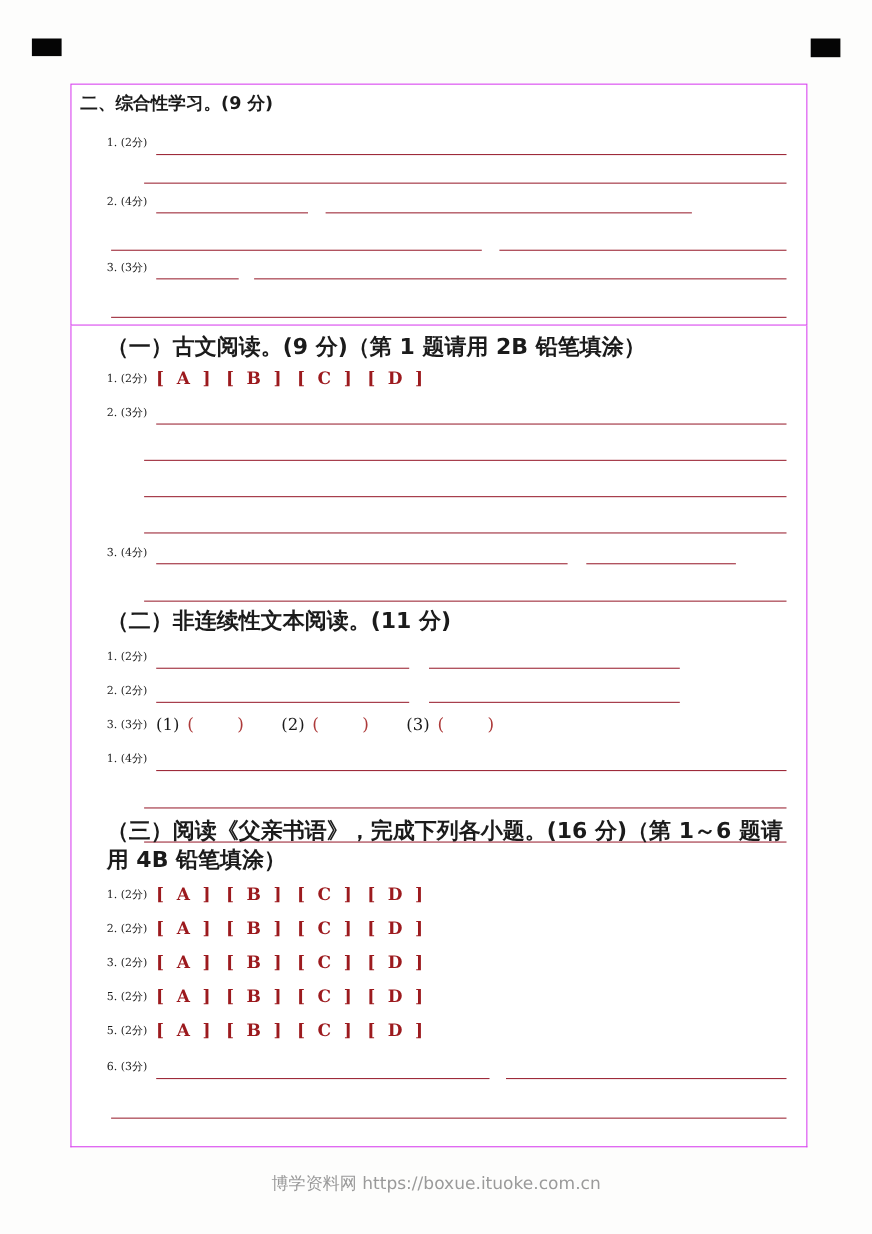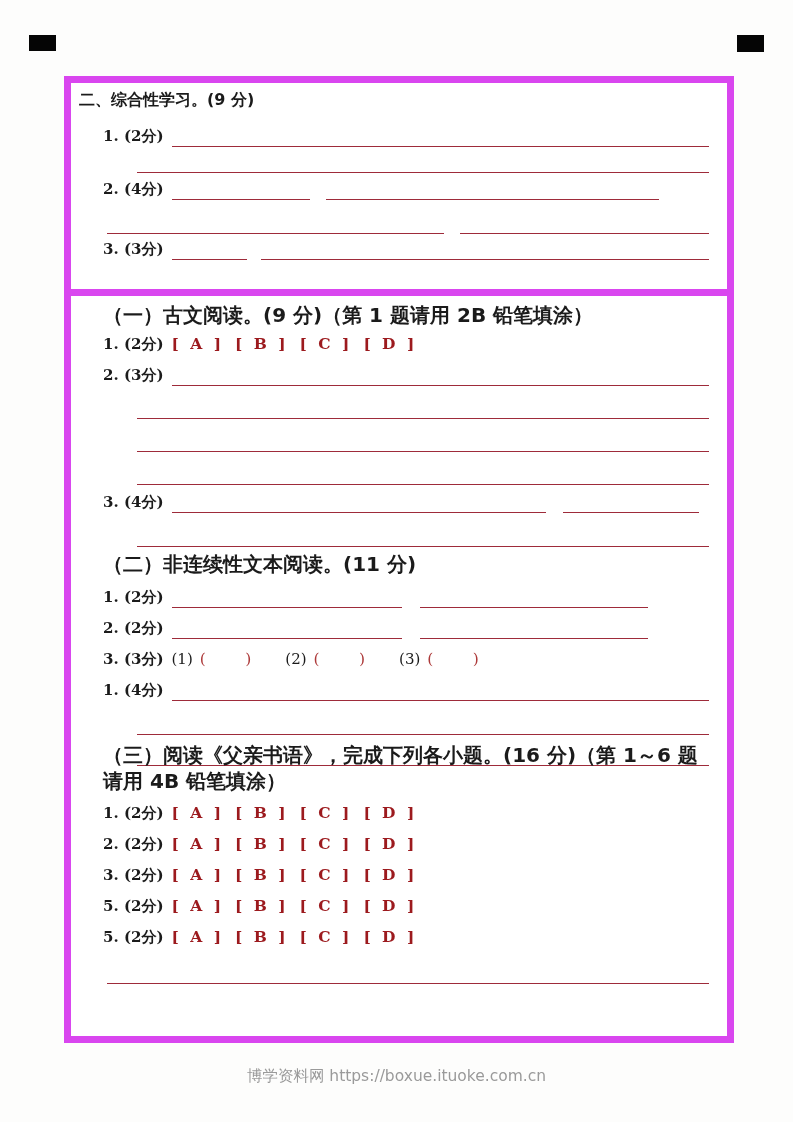--- a/index.html
+++ b/index.html
@@ -12,38 +12,38 @@
     overflow: hidden;
   }
   
   .corner { position: absolute; background: #050505; width: 27px; height: 16px; top: 35px; }
   .corner.l { left: 29px; }
   .corner.r { left: 737px; height: 17px; }
   .artifact { position: absolute; left: 534px; top: 79px; width: 4px; height: 6px; background: #bdbdbd; border-radius: 2px; transform: rotate(18deg); }
 
   
   .paper { position: absolute; left: 64px; top: 76px; width: 670px; height: 967px; background: #fff; }
-  .sec { border: 7px solid #d946ef; padding: 4px 10px 0 8px; overflow: hidden; }
+  .sec { border: 1px solid #d946ef; padding: 4px 10px 0 8px; overflow: hidden; }
   .sec.s2 { height: 220px; }
   .sec.s3 { height: 747px; border-top: none; }
 
   .sec-title {
     font-family: "DejaVu Sans", "Liberation Sans", sans-serif;
     font-weight: bold; font-size: 16px; line-height: 22px; height: 26px;
     padding-top: 2px;
   }
   .sub-title {
     font-family: "DejaVu Sans", "Liberation Sans", sans-serif;
     font-weight: bold; font-size: 20px; line-height: 26px;
     margin-left: 24px; display: flex; align-items: flex-end;
   }
   .row, .crow { display: flex; align-items: flex-end; padding-right: 8px; }
   .row .q {
     flex: none; margin-left: 24px; margin-right: 8px;
-    font-size: 15px; line-height: 21px; white-space: nowrap; font-weight: bold;
+    font-size: 10px; line-height: 21px; white-space: nowrap;
   }
   .line {
     display: inline-block; flex: none;
     border-bottom: 1.6px solid #9e2b3a; height: 20px;
   }
   .line.grow { flex: 1; }
   .gap { flex: none; }
 
   .opt {
     color: #9c1a1e; font-weight: bold; font-size: 15.5px;
@@ -213,20 +213,26 @@
       <span class="opt">[ D ]</span>
     </div>
     <div class="row" style="height:31px">
       <span class="q">5. (2分)</span>
       <span class="opt">[ A ]</span>
       <span class="opt">[ B ]</span>
       <span class="opt">[ C ]</span>
       <span class="opt">[ D ]</span>
     </div>
 
+    <div class="row" style="height:33px">
+      <span class="q">6. (3分)</span>
+      <span class="line" style="width:303px"></span>
+      <span class="gap" style="width:15px"></span>
+      <span class="line grow"></span>
+    </div>
     <div class="crow" style="height:36px">
       <span class="gap" style="width:28px"></span>
       <span class="line grow"></span>
     </div>
   </div>
 </div>
 
 <div class="footer">博学资料网 https://boxue.ituoke.com.cn</div>
 
 </body></html>

